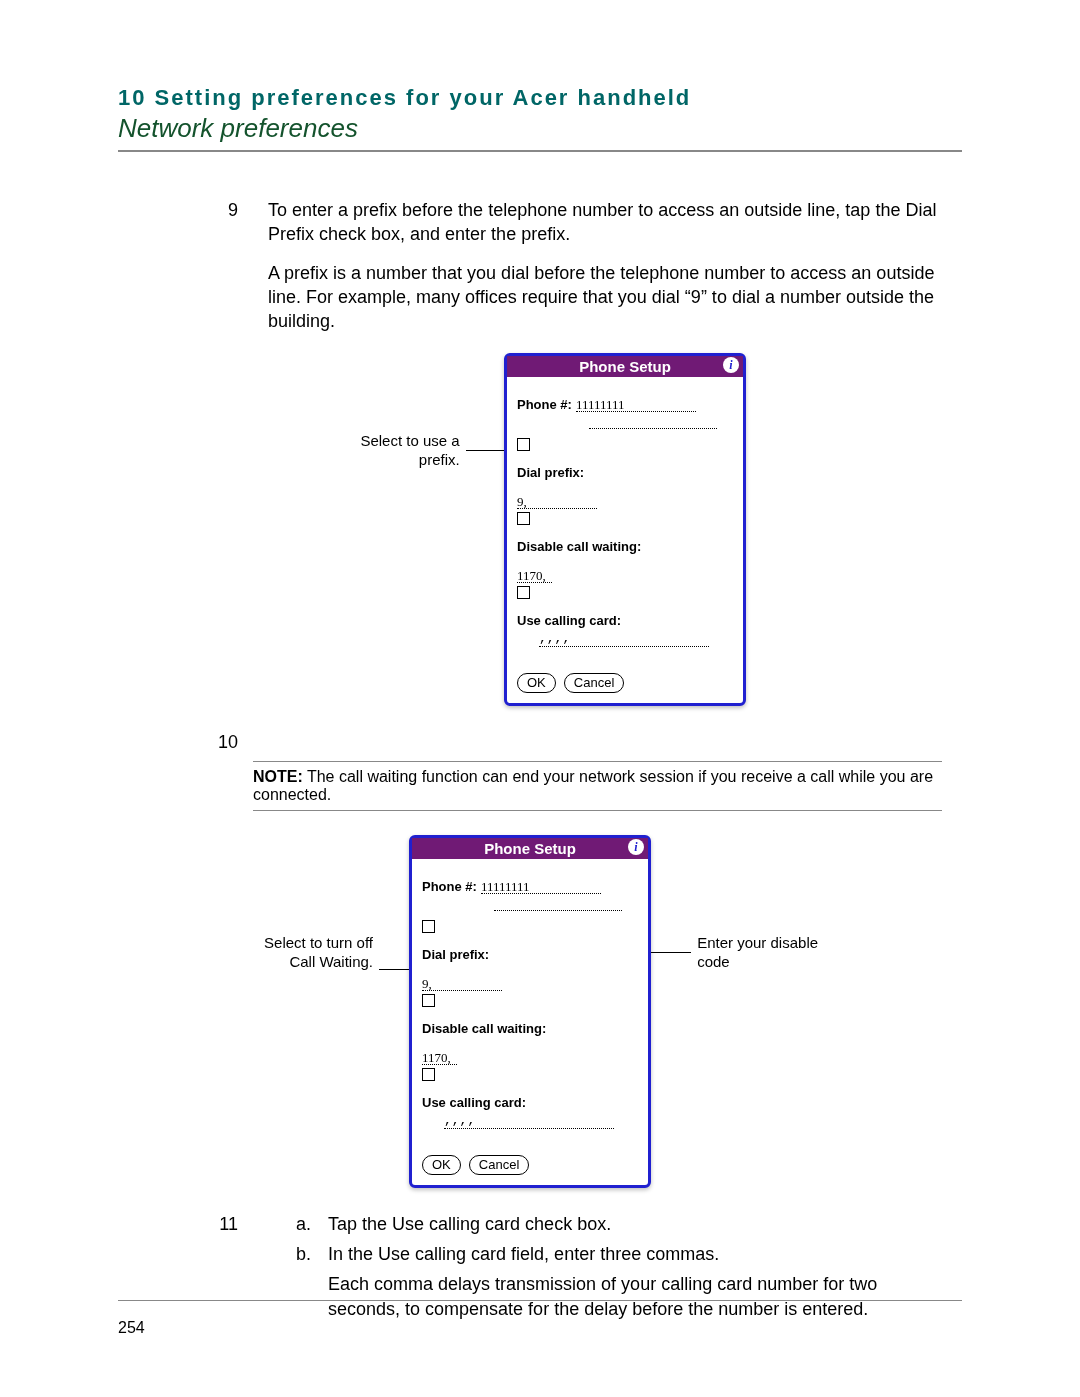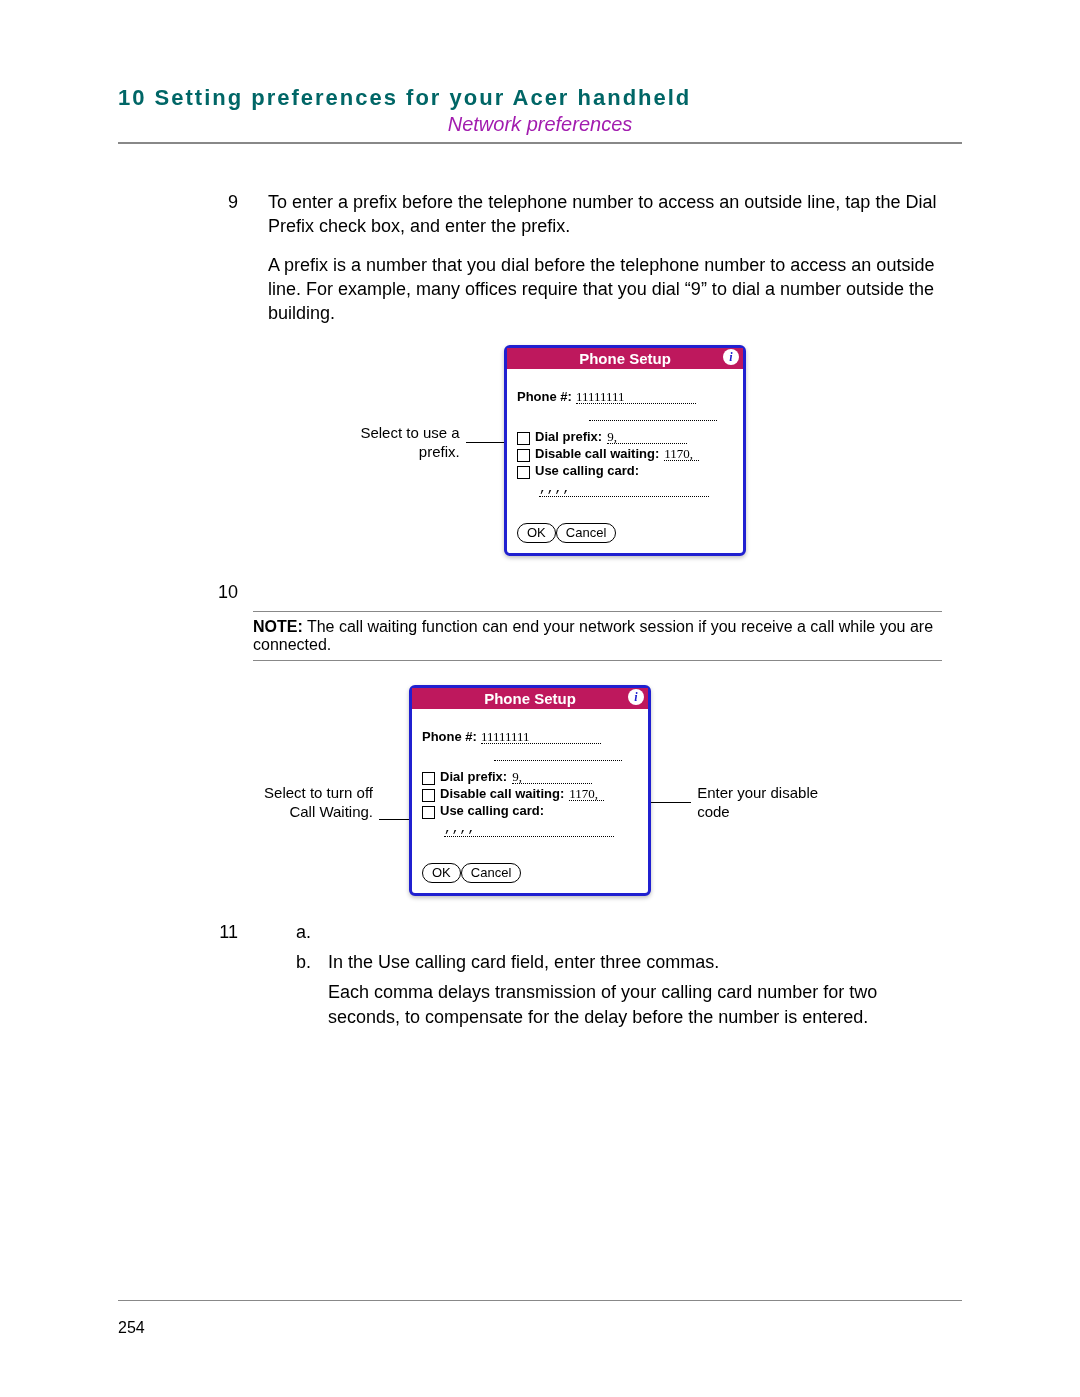--- a/index.html
+++ b/index.html
@@ -13,25 +13,24 @@
     padding: 85px 118px 0 118px;
     position: relative;
   }
   .chapter-title {
     color: #006666;
     font-size: 22px;
     letter-spacing: 2px;
     font-weight: 600;
   }
   .section-title {
-    color: #a21caf;
+    color: #14532d;
     font-style: italic;
-    font-size: 20px;
+    font-size: 26px;
     margin-top: 2px;
-    text-align: center;
   }
   .rule { border-top: 2px solid #888; margin-top: 6px; }
   .rule-thin { border-top: 1px solid #888; }
   .content { margin-top: 46px; }
   .step { display: flex; font-size: 18px; line-height: 1.35; margin-bottom: 4px; }
   .step-num { width: 120px; text-align: right; padding-right: 30px; flex-shrink: 0; }
   .step-body { flex: 1; padding-right: 20px; }
   .step-body p { margin: 0 0 14px 0; }
   .note-box { margin-left: 135px; margin-right: 20px; font-size: 16px; margin-bottom: 24px; }
   .note-box .rule-thin { margin-top: 6px; margin-bottom: 6px; }
@@ -48,21 +47,21 @@
   .phone {
     width: 236px;
     border: 3px solid #2020d0;
     border-radius: 6px;
     background: #fff;
     box-shadow: 0 2px 4px rgba(0,0,0,0.25);
     display:flex;
     flex-direction: column;
   }
   .phone-title {
-    background: #be185d;
+    background: #701a75;
     color: #fff;
     font-family: Arial, sans-serif;
     font-weight: bold;
     font-size: 15px;
     text-align: center;
     padding: 2px 0;
     position: relative;
   }
   .phone-title .info {
     position: absolute; right: 4px; top: 1px;
@@ -71,22 +70,22 @@
     font-size: 12px; line-height: 16px; text-align:center;
     font-family: Georgia, serif; font-style: italic;
   }
   .phone-body { padding: 20px 10px 10px 10px; font-family: Arial, sans-serif; font-size: 13px; flex:1;}
   .field-row { margin-bottom: 2px; display:flex; align-items:baseline; gap:4px;}
   .bold { font-weight: bold; }
   .dot-field { display:inline-block; border-bottom: 1px dotted #000; min-width:10px; line-height:1; font-family: Liberation Serif, serif; font-size:13px; letter-spacing:0px;}
   .phone-body .line2-dots { margin-left:72px; width:128px;}
   .checkbox { display:inline-block; width:11px; height:11px; border:1.5px solid #000; position:relative; top:1px;}
   .row-gap { height: 6px; }
-  .chk-row { display:flex; align-items:flex-end; gap:5px; margin:2px 0;}
-  .phone-buttons { display:flex; margin-top: 26px;}
+  .chk-row { display:flex; align-items:flex-start; gap:15px; margin:2px 0;flex-direction:column;}
+  .phone-buttons { display:flex; gap:8px; margin-top: 26px;}
   .pbtn { border:1.5px solid #000; border-radius:10px; padding:0 9px; font-family:Arial; font-size:13px; line-height:18px; background:#fff;}
   .card-dots { margin-left:22px; width:170px; display:inline-block; border-bottom:1px dotted #000;}
   .commas { font-family: "Courier New", monospace;}
 
   .sub-list { margin-left:28px; }
   .sub-item { display:flex; gap:18px; margin-bottom:6px;}
   .sub-letter { width:14px;}
 
   hr.footer-rule { position:absolute; bottom: 88px; left:118px; right:118px; border:0; border-top:1px solid #888;}
 </style>
@@ -210,20 +209,21 @@
       </div>
     </div>
   </div>
 
   <div class="step">
     <div class="step-num">11</div>
     <div class="step-body">
       <div class="sub-list">
         <div class="sub-item">
           <span class="sub-letter">a.</span>
+          <span>Tap the Use calling card check box.</span>
         </div>
         <div class="sub-item">
           <span class="sub-letter">b.</span>
           <div>
             <div>In the Use calling card field, enter three commas.</div>
             <div style="margin-top:6px;">Each comma delays transmission of your calling card number for two seconds, to compensate for the delay before the number is entered.</div>
           </div>
         </div>
       </div>
     </div>

